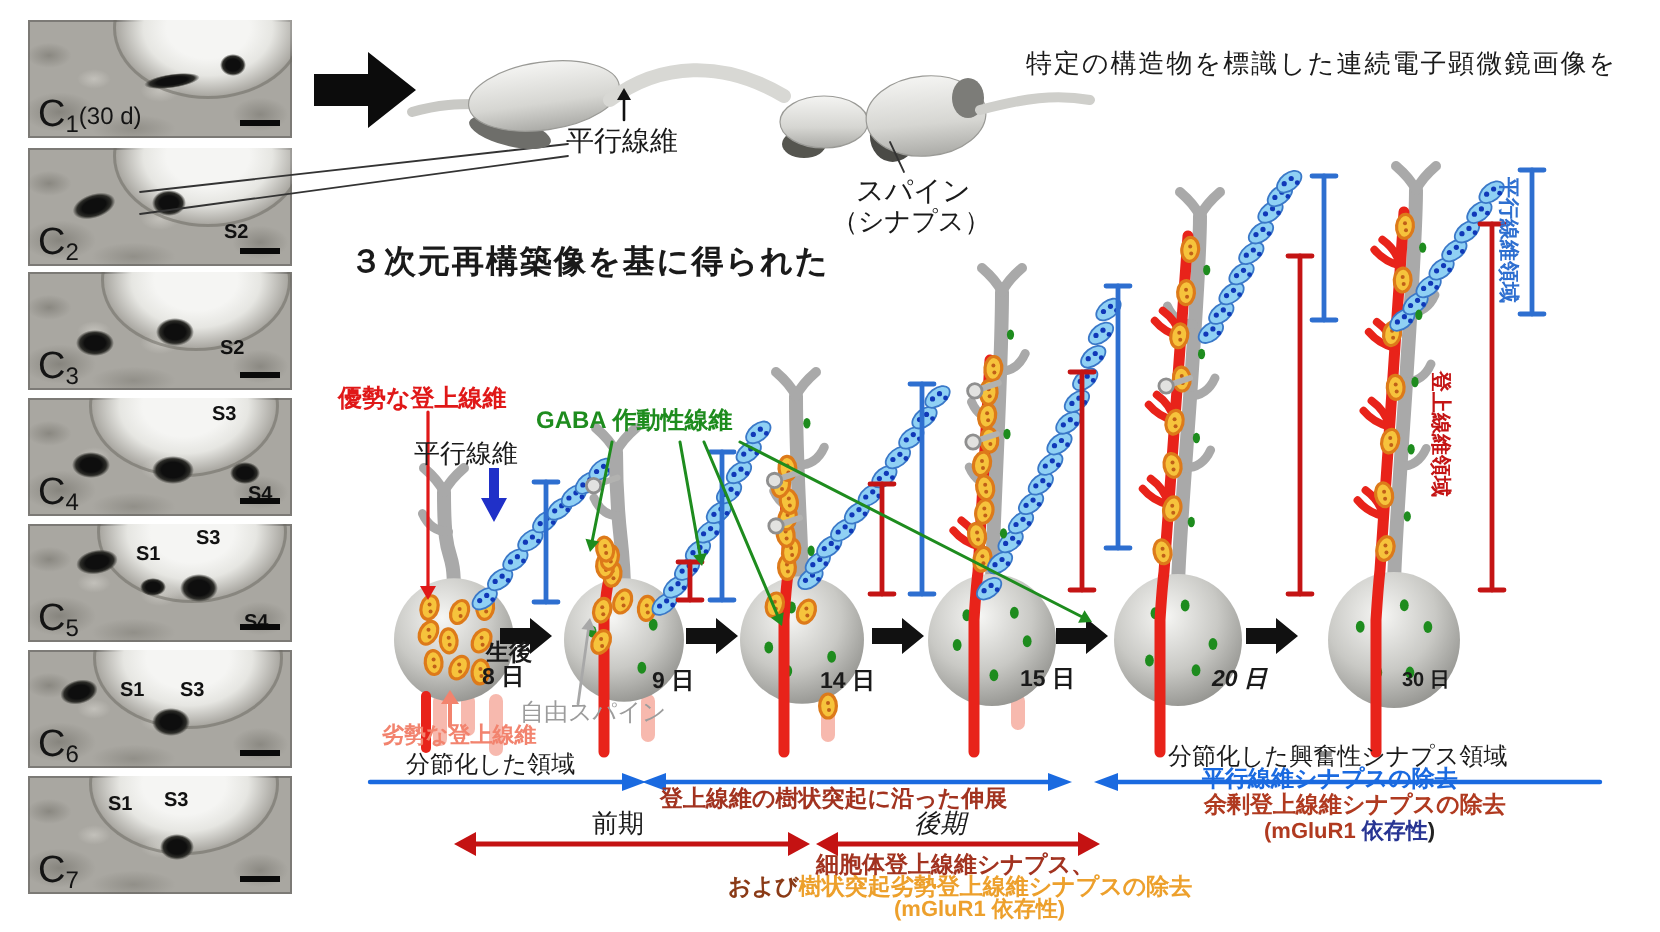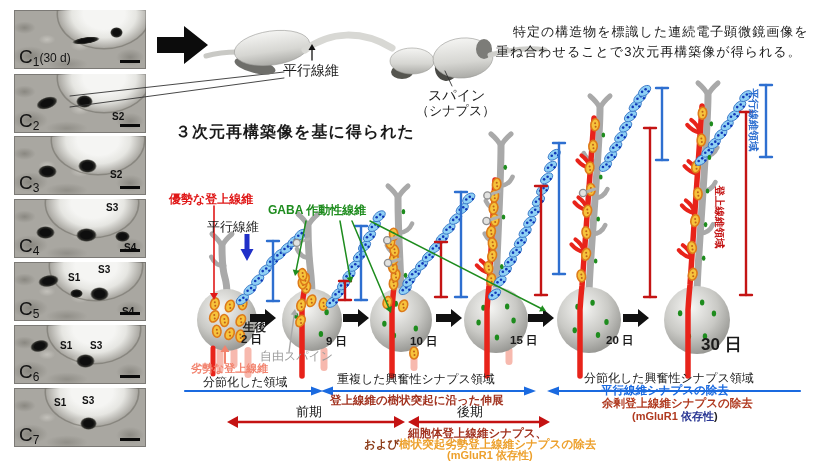--- a/index.html
+++ b/index.html
@@ -700,51 +700,49 @@
         <line x1="238" y1="422" x2="394" y2="422" stroke="#c41212" stroke-width="2.6" stroke-linecap="round"></line>
         <polygon points="227,422 238,416 238,428" fill="#c41212"></polygon>
         <polygon points="405,422 394,416 394,428" fill="#c41212"></polygon>
         <line x1="419" y1="422" x2="539" y2="422" stroke="#c41212" stroke-width="2.6" stroke-linecap="round"></line>
         <polygon points="408,422 419,416 419,428" fill="#c41212"></polygon>
         <polygon points="550,422 539,416 539,428" fill="#c41212"></polygon>
       </g>
   </svg>
 
   <div class="t" style="left:513px;top:24px;font-size:13px;letter-spacing:1px;">特定の構造物を標識した連続電子顕微鏡画像を</div>
-  <div class="t" style="left:496px;top:44px;font-size:13px;letter-spacing:1px;">重ね合わせることで3次元再構築像が得られる。</div>
 
   <div class="t" style="left:283px;top:62px;font-size:14px;">平行線維</div>
   <div class="t" style="left:428px;top:87px;font-size:14px;">スパイン</div>
   <div class="t" style="left:416px;top:103px;font-size:13px;">（シナプス）</div>
 
   <div class="t b" style="left:175px;top:123px;font-size:16px;letter-spacing:1px;">３次元再構築像を基に得られた</div>
 
   <div class="t b" style="left:169px;top:192px;font-size:12px;color:#e01818;">優勢な登上線維</div>
   <div class="t" style="left:207px;top:219px;font-size:13px;">平行線維</div>
   <div class="t b" style="left:268px;top:203px;font-size:12px;color:#1e8c1e;">GABA 作動性線維</div>
   <div class="t" style="left:260px;top:349px;font-size:12px;color:#9c9c9c;">自由スパイン</div>
   <div class="t b" style="left:191px;top:362px;font-size:11px;color:#f2836e;">劣勢な登上線維</div>
 
   <div class="t b" style="left:243px;top:321px;font-size:11.5px;font-family:Liberation Serif, serif;">生後</div>
-  <div class="t b" style="left:241px;top:333px;font-size:11.5px;">2 日</div>
+  <div class="t b" style="left:241px;top:333px;font-size:11.5px;">8 日</div>
   <div class="t b" style="left:326px;top:335px;font-size:11.5px;">9 日</div>
-  <div class="t b" style="left:410px;top:335px;font-size:11.5px;">10 日</div>
+  <div class="t b" style="left:410px;top:335px;font-size:11.5px;">14 日</div>
   <div class="t b" style="left:510px;top:334px;font-size:11.5px;">15 日</div>
-  <div class="t b" style="left:606px;top:334px;font-size:11.5px;">20 日</div>
-  <div class="t b" style="left:701px;top:335px;font-size:17px;">30 日</div>
+  <div class="t b" style="left:606px;top:334px;font-size:11.5px;font-style:italic;">20 日</div>
+  <div class="t b" style="left:701px;top:335px;font-size:10px;">30 日</div>
 
   <div class="t b vert" style="left:754px;top:120px;font-size:10.5px;color:#2e6fd0;transform:translate(-50%,-50%) rotate(90deg);">平行線維領域</div>
   <div class="t b vert" style="left:720px;top:217px;font-size:10.5px;color:#c41414;transform:translate(-50%,-50%) rotate(90deg);">登上線維領域</div>
 
   <div class="t" style="left:203px;top:375px;font-size:12px;">分節化した領域</div>
-  <div class="t" style="left:337px;top:372px;font-size:12px;">重複した興奮性シナプス領域</div>
   <div class="t b" style="left:330px;top:394px;font-size:11.5px;color:#a23320;">登上線維の樹状突起に沿った伸展</div>
   <div class="t" style="left:584px;top:371px;font-size:12px;">分節化した興奮性シナプス領域</div>
   <div class="t" style="left:296px;top:404px;font-size:13px;">前期</div>
-  <div class="t" style="left:457px;top:404px;font-size:13px;">後期</div>
+  <div class="t" style="left:457px;top:404px;font-size:13px;font-style:italic;">後期</div>
   <div class="t b" style="left:364px;top:438px;font-size:11.5px;"><span style="color:#8a3a16;">および</span><span style="color:#eda02c;">樹状突起劣勢登上線維シナプスの除去</span></div>
   <div class="t b" style="left:408px;top:427px;font-size:11.5px;color:#a23320;">細胞体登上線維シナプス、</div>
   <div class="t b" style="left:447px;top:449px;font-size:11px;color:#eda02c;">(mGluR1 依存性)</div>
   <div class="t b" style="left:601px;top:384px;font-size:11.5px;color:#1a6ae0;">平行線維シナプスの除去</div>
   <div class="t b" style="left:602px;top:397px;font-size:11.5px;color:#b03a20;">余剰登上線維シナプスの除去</div>
   <div class="t b" style="left:632px;top:410px;font-size:11px;"><span style="color:#b03a20;">(mGluR1 </span><span style="color:#283593;">依存性</span><span style="color:#222;">)</span></div>
 
 </div>
 
 </body></html>

